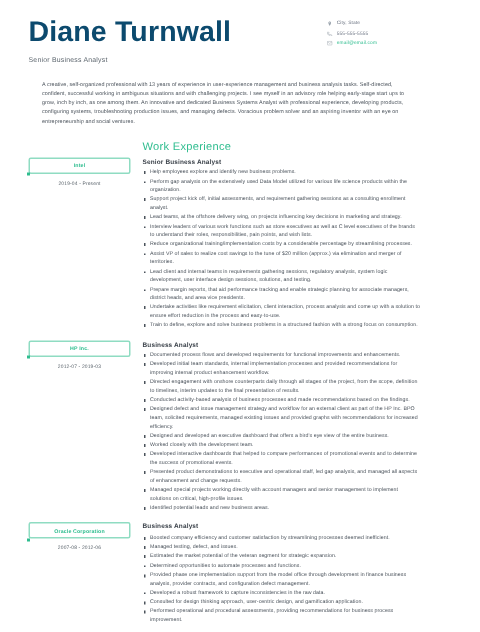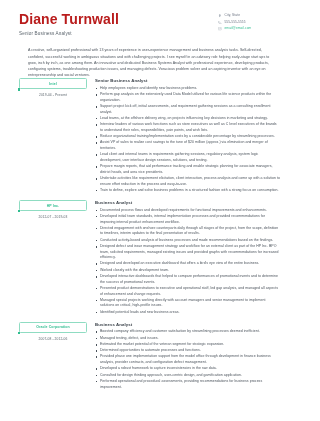--- a/index.html
+++ b/index.html
@@ -23,23 +23,23 @@
   }
 
   
   .header {
     display: flex;
     justify-content: space-between;
     align-items: flex-start;
   }
   .identity { padding-top: 1px; }
   .name {
-    font-size: 14px;
+    font-size: 19px;
     font-weight: bold;
-    color: #b91c1c;
+    color: #0c4a6e;
     letter-spacing: .1px;
     line-height: 1.1;
     margin: 0;
   }
   .role {
     font-size: 4.6px;
     color: #5d666e;
     margin-top: 4px;
     letter-spacing: .15px;
   }
@@ -202,20 +202,21 @@
               <path d="m2 6 10 7L22 6"></path>
             </svg>
         </span>
         <span class="c-text">email@email.com</span>
       </div>
     </div>
   </div>
 
   <div class="summary">A creative, self-organized professional with 13 years of experience in user-experience management and business analysis tasks. Self-directed, confident, successful working in ambiguous situations and with challenging projects. I see myself in an advisory role helping early-stage start ups to grow, inch by inch, as one among them. An innovative and dedicated Business Systems Analyst with professional experience, developing products, configuring systems, troubleshooting production issues, and managing defects. Voracious problem solver and an aspiring inventor with an eye on entrepreneurship and social ventures.</div>
 
+  <div class="section-title">Work Experience</div>
 
   <div class="jobs">
 
     <div class="job">
       <div class="job-left">
         <div class="company-badge">Intel</div>
         <div class="badge-dot"></div>
         <div class="job-dates">2019-04 - Present</div>
       </div>
       <div class="job-right">

